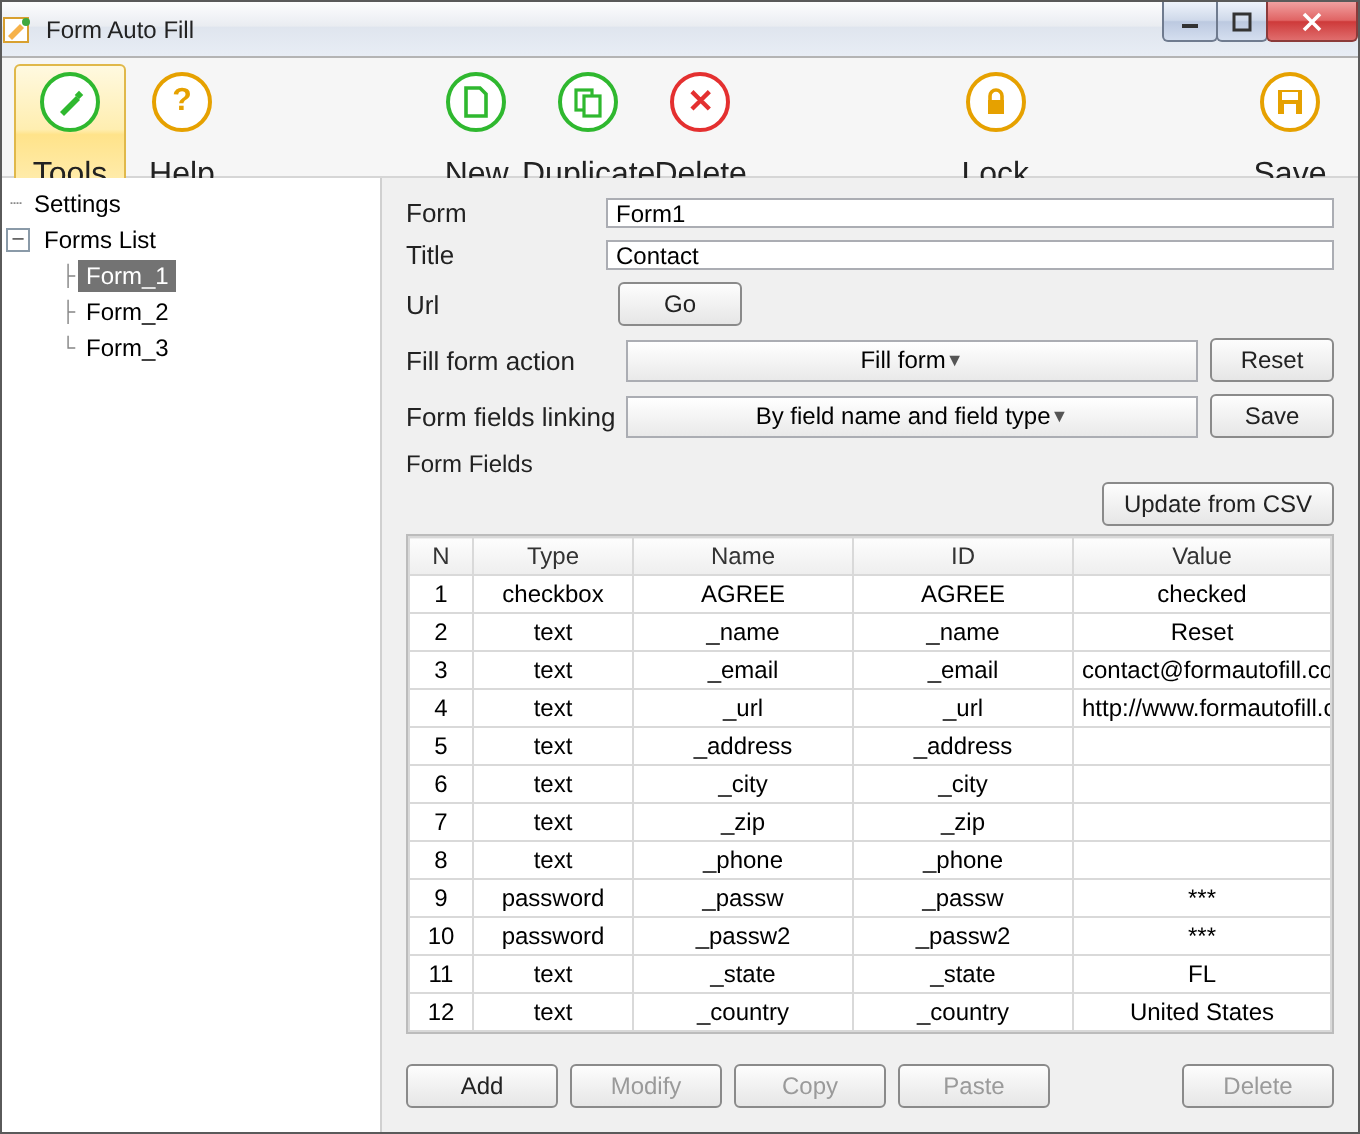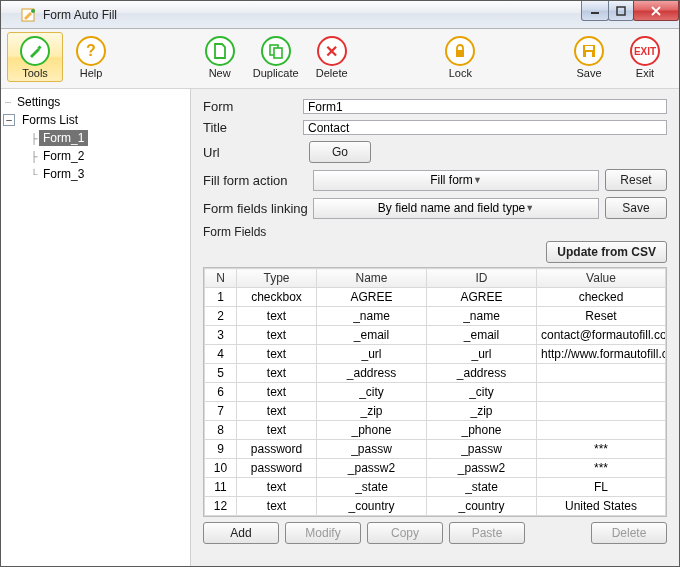--- a/index.html
+++ b/index.html
@@ -11,21 +11,21 @@
     display:flex; flex-direction:column;
     background:#f0f0f0;
     position:relative;
     overflow:hidden;
   }
   
   .titlebar {
     height:28px; display:flex; align-items:center;
     background:linear-gradient(to bottom,#fdfdfe,#e9ecf1 45%,#dfe5ee 46%,#e8edf5);
     border-bottom:1px solid #b4b4b4;
-    padding-left:20px;
+    padding-left:0;
   }
   .titlebar .app-icon { width:16px; height:16px; margin-right:6px; display:inline-flex; align-items:center; justify-content:center;}
   .titlebar .title { font-size:12px; color:#222; flex:1; }
   .winbtns { display:flex; height:20px; margin-top:-7px; margin-right:0px;}
   .winbtn {
     width:28px; height:20px;
     border:1px solid #6f7b8f; border-top:none;
     border-radius:0 0 3px 3px;
     margin-left:-1px;
     background:linear-gradient(to bottom,#eef3fb,#cfd9ea 48%,#bcc9e0 52%,#d4deef);
@@ -55,21 +55,21 @@
   .toolitem {
     width:56px; display:flex; flex-direction:column; align-items:center;
     padding:2px 0 2px 0; border:1px solid transparent; border-radius:3px;
     cursor:default;
   }
   .toolitem.active {
     background:linear-gradient(to bottom,#fff9e0,#ffeeb0 48%,#ffe38a 52%,#ffefb8);
     border:1px solid #e0b84a;
   }
   .toolitem .icon { width:32px; height:32px; display:flex; align-items:center; justify-content:center;}
-  .toolitem .label { font-size:11px; color:#222; margin-top:0px;}
+  .toolitem .label { font-size:16px; color:#222; margin-top:12px;}
   .iconring { width:30px; height:30px; border-radius:50%; border:2.5px solid; display:flex; align-items:center; justify-content:center; background:#fff;}
   .iconring.green{border-color:#2fb82f;color:#2fb82f;}
   .iconring.orange{border-color:#e6a100;color:#e6a100;}
   .iconring.red{border-color:#e43030;color:#e43030;}
   .iconring svg{display:block;}
   .iconring .glyph{font-weight:bold; font-size:16px;}
 
   
   .body { flex:1; display:flex; overflow:hidden;}
   .tree {
@@ -97,39 +97,39 @@
     font-size:12px; padding:1px 4px; display:flex; align-items:center; justify-content:center;
   }
   .combo .arrow { font-size:9px; color:#555;}
   .btn {
     height:22px; min-width:62px; padding:0 10px;
     border:1px solid #8a8a8a; border-radius:3px;
     background:linear-gradient(to bottom,#fdfdfd,#e6e6e6);
     font-size:12px; color:#222; display:inline-flex; align-items:center; justify-content:center;
     margin-left:6px; cursor:default;
   }
-  .btn.wide { min-width:110px;font-weight:bold;}
+  .btn.wide { min-width:110px;}
   .btn.disabled { color:#9a9a9a;}
   .section-label { font-size:12px; color:#222; margin:6px 0 2px 0;}
   .update-row { display:flex; justify-content:flex-end; margin-bottom:4px;}
 
   table.grid {
     width:100%; border-collapse:collapse; background:#fff; font-size:12px;
     table-layout:fixed;
   }
   table.grid th, table.grid td {
     border:1px solid #d9d9d9; padding:2px 4px; text-align:center; height:18px;
     overflow:hidden; white-space:nowrap; text-overflow:clip;
   }
   table.grid th {
     background:linear-gradient(to bottom,#fdfdfd,#eee); font-weight:normal; color:#333;
   }
   .gridwrap { border:1px solid #bcbcbc; background:#fff;}
 
-  .bottombtns { display:flex; gap:6px; margin-top:5px; justify-content:flex-start;}
+  .bottombtns { display:flex; gap:6px; margin-top:15px; justify-content:flex-start;}
   .bottombtns .spacer{flex:1;}
   .bottombtns .btn{margin-left:0; min-width:76px;}
 </style>
 </head>
 <body>
 
 <div class="window">
 
   <div class="titlebar">
     <span class="app-icon">
@@ -233,28 +233,20 @@
         <div class="icon">
             <div class="iconring orange">
           <svg width="14" height="14">
                 <rect x="1" y="1" width="12" height="12" fill="#e6a100"></rect>
                 <rect x="3" y="2" width="8" height="4" fill="#fff"></rect>
                 <rect x="4" y="8" width="6" height="5" fill="#fff"></rect>
               </svg>
         </div>
           </div>
         <span class="label">Save</span>
-      </div>
-      <div class="toolitem">
-        <div class="icon">
-            <div class="iconring red">
-              <span class="glyph" style="font-size:10px;">EXIT</span>
-            </div>
-          </div>
-        <span class="label">Exit</span>
       </div>
     </div>
   </div>
 
   <div class="body">
 
     <div class="tree">
       <div class="tree-node">
         <span class="tree-dash">┈</span>
         <span class="tree-label">Settings</span>

